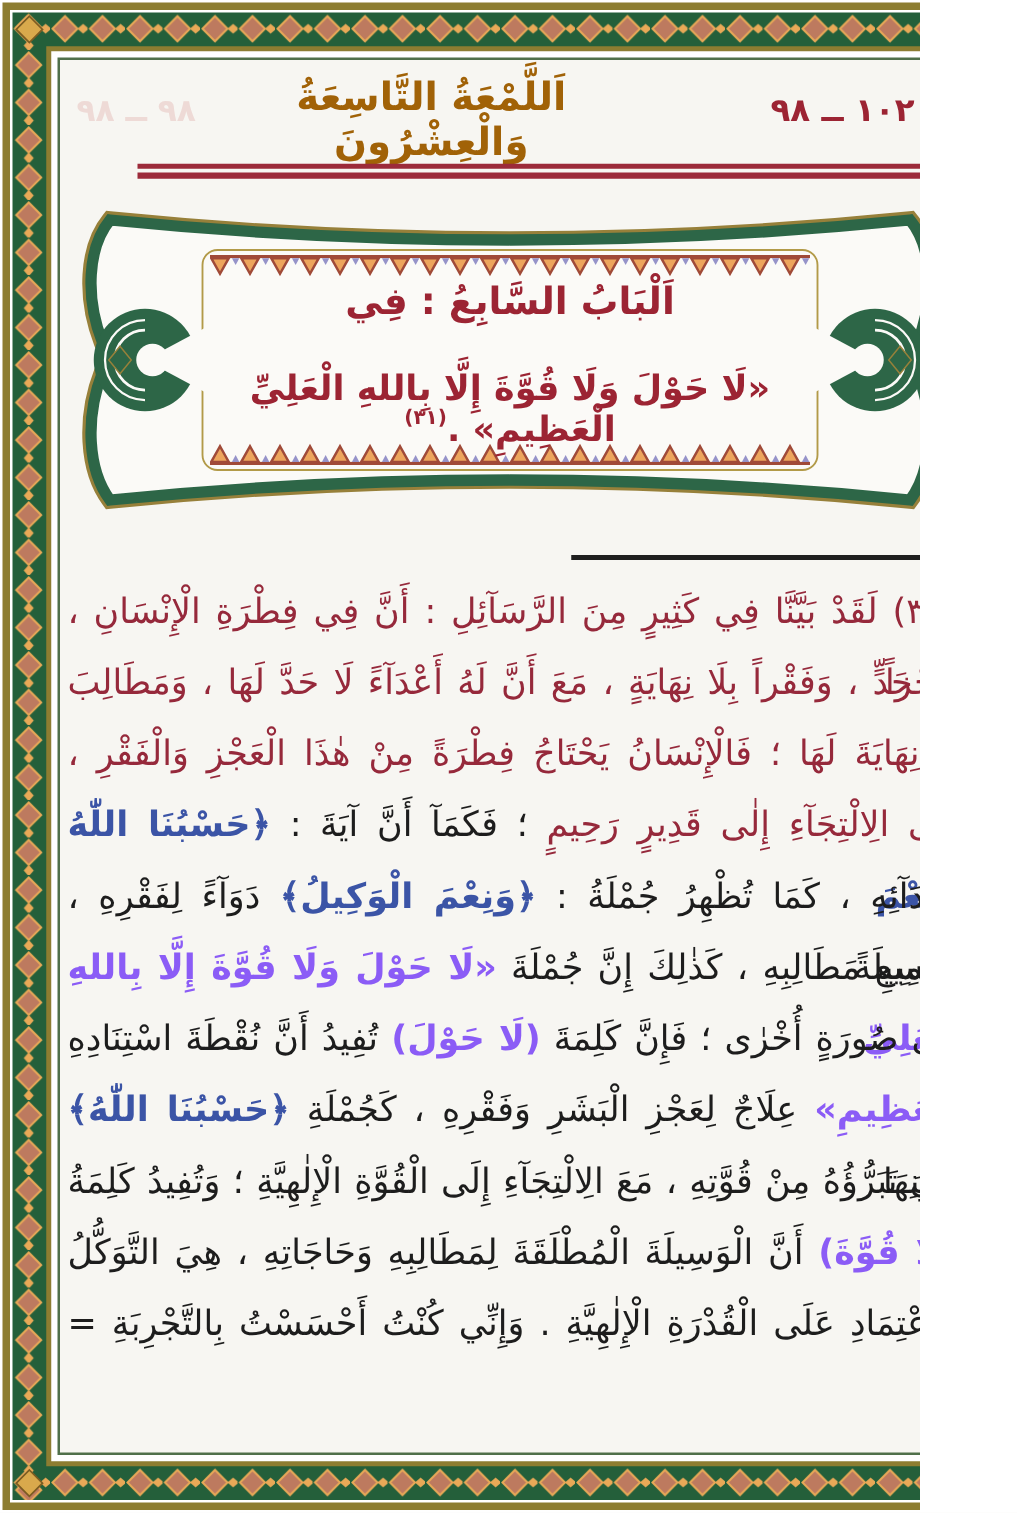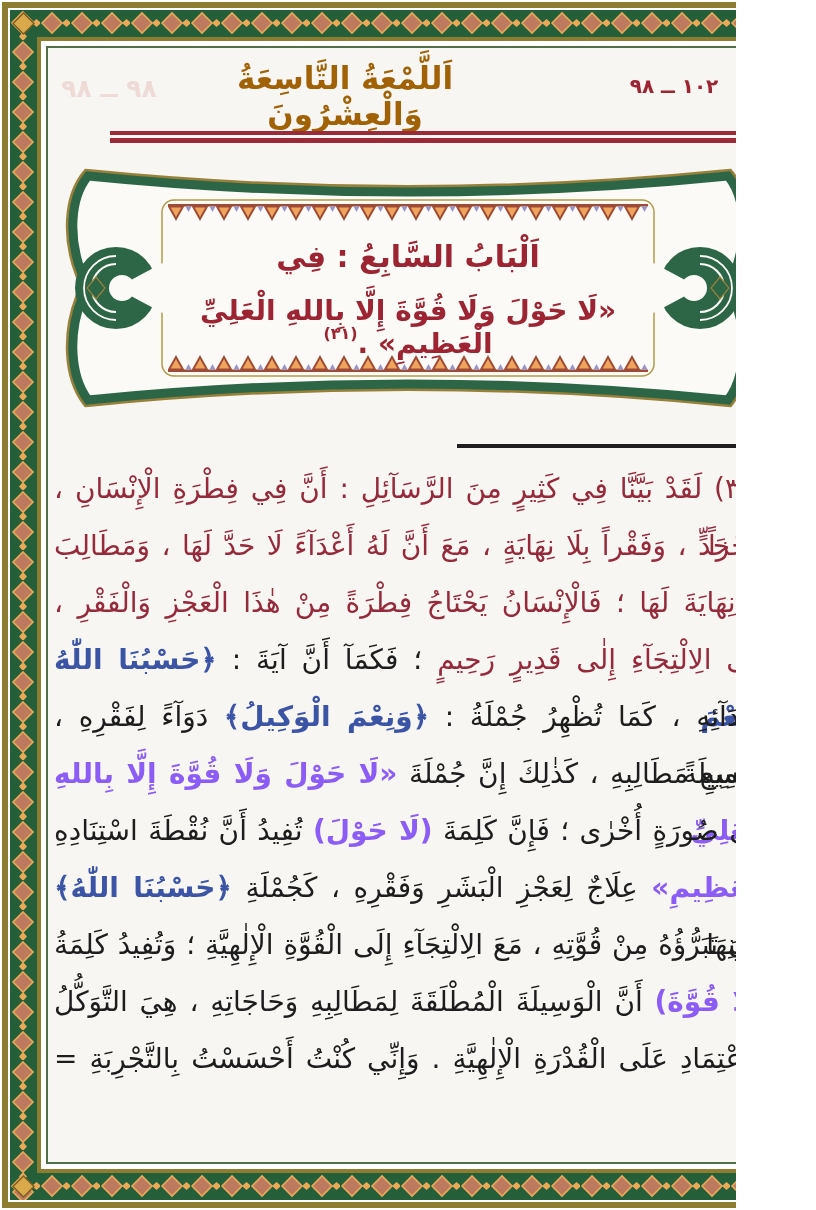--- a/index.html
+++ b/index.html
@@ -15,33 +15,33 @@
   .hdr-bleed {
     left:46px; top:74px; width:126px; text-align:center;
     font-size:25px; font-weight:bold; color:#eedad6;
   }
   .hdr-title {
     left:168px; top:60px; width:354px; text-align:center;
     font-size:31px; font-weight:bold; color:#a16207; direction:rtl;
   }
   .hdr-range {
     left:588px; top:74px; width:172px; text-align:center;
-    font-size:20px; font-weight:bold; color:#9c2433;
+    font-size:26px; font-weight:bold; color:#9c2433;
   }
   .num-ltr { direction:ltr; unicode-bidi:bidi-override; }
   .hdr-rule {
     left:110px; top:131px; width:644px; height:12px;
     border-top:4px solid #9c2b3a; border-bottom:5px solid #9c2b3a;
   }
 
   
   .banner { left:62px; top:166px; width:692px; height:244px; }
   .banner-l1 {
     left:110px; top:58px; width:472px; text-align:center; direction:rtl;
-    font-size:30px; font-weight:bold; color:#9c2433;margin-top:15px;
+    font-size:30px; font-weight:bold; color:#9c2433;
   }
   .banner-l2 {
     left:100px; top:128px; width:492px; text-align:center; direction:rtl;
     font-size:28px; font-weight:bold; color:#9c2433;
   }
   .banner-l2 sup { font-size:16px; position:relative; top:-4px; }
 
   
   .fn-rule { left:457px; top:444px; width:308px; height:4px; background:#1f1f1f; }
 

